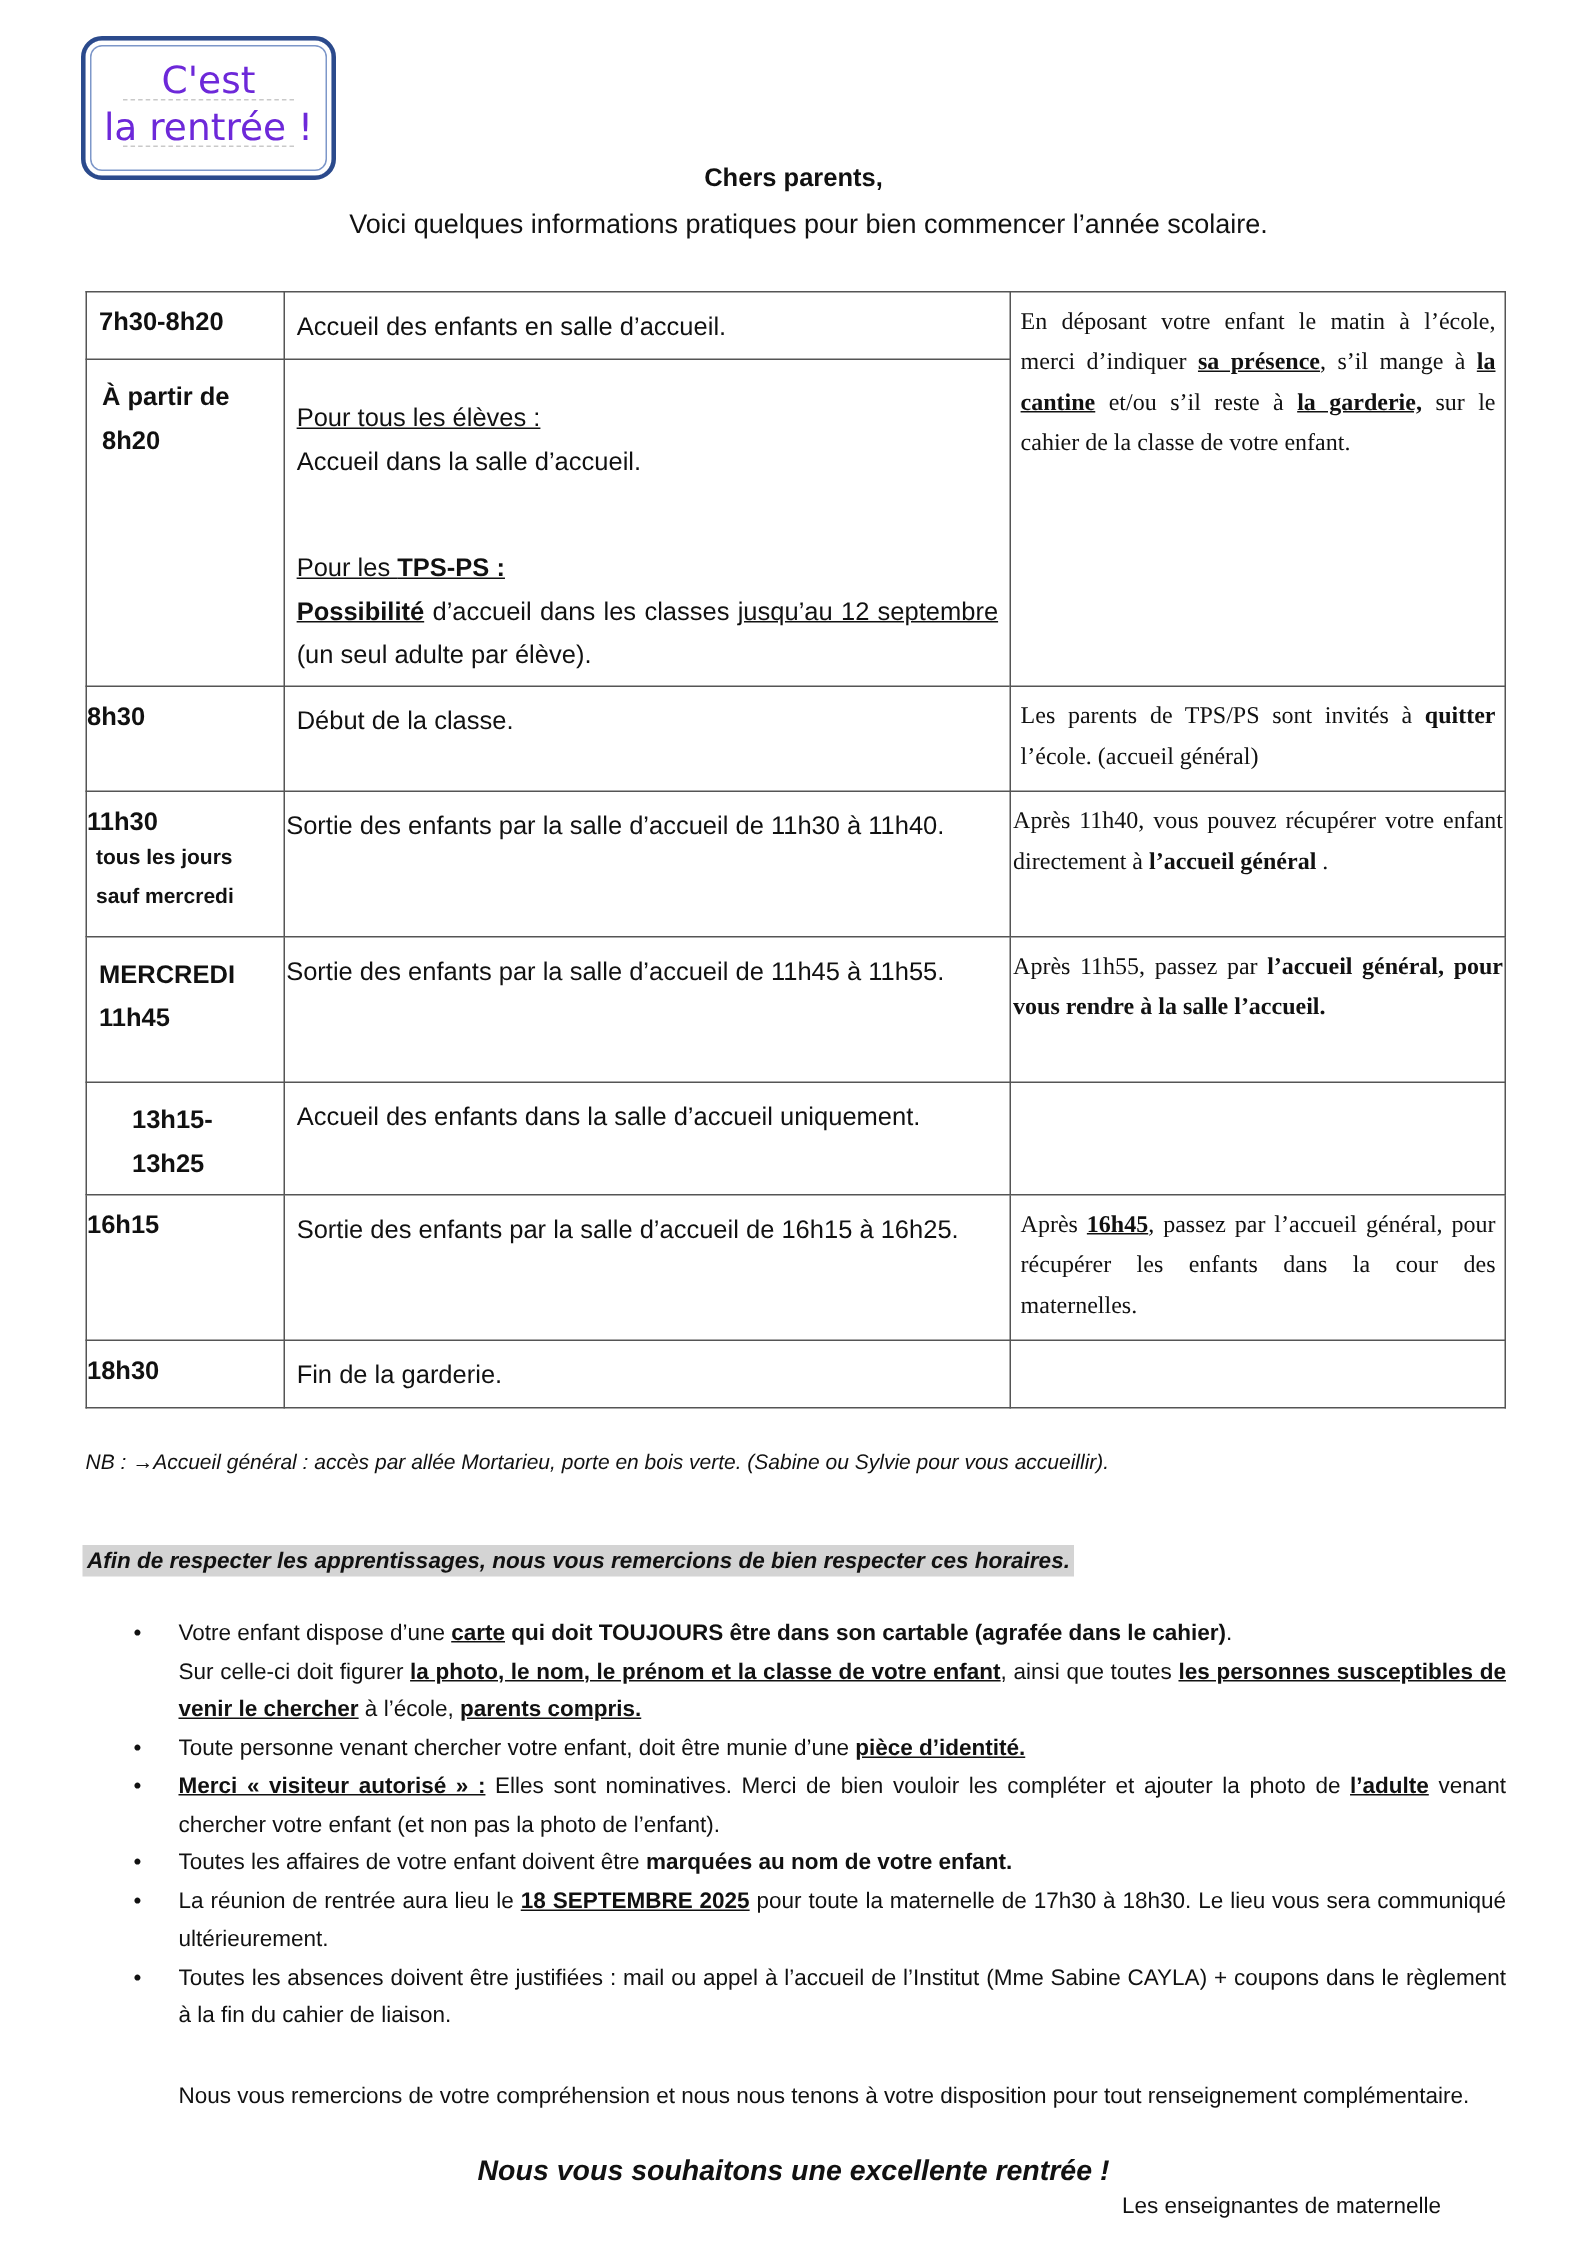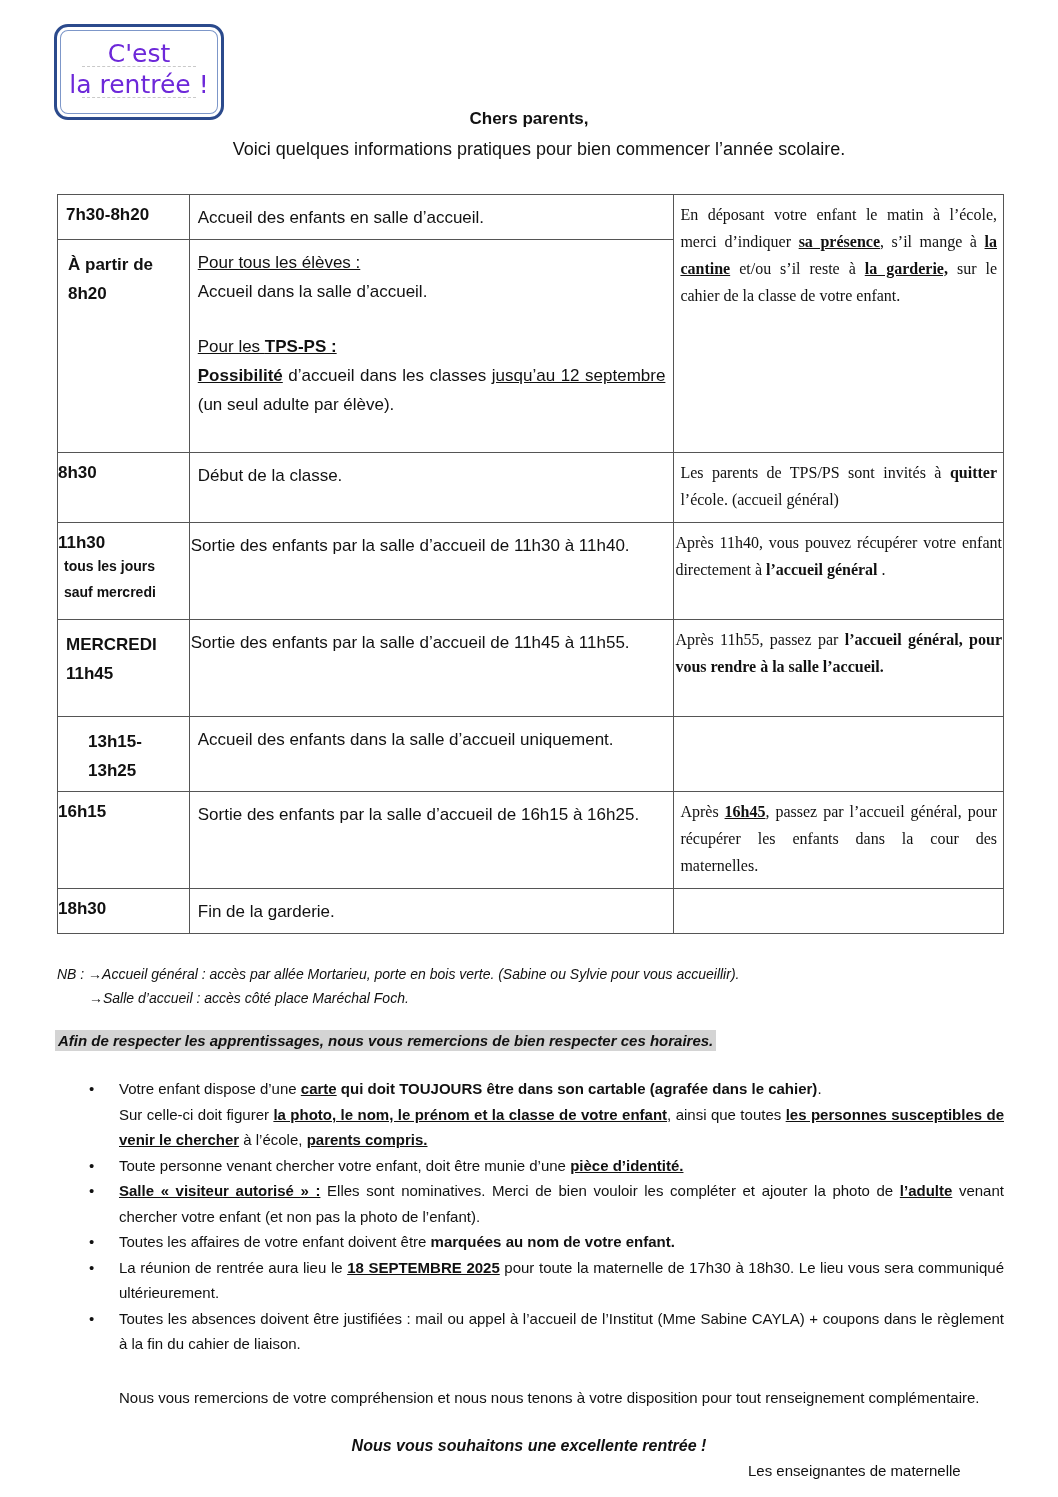--- a/index.html
+++ b/index.html
@@ -21,39 +21,39 @@
   
   table.schedule { position: absolute; left: 57px; top: 194px; width: 947px; border-collapse: collapse;
                    font-size: 17px; }
   table.schedule td { border: 1.5px solid #555; vertical-align: top; padding: 0; }
   td.time { width: 123px; text-align: left; font-weight: bold; padding-top: 10px !important; }
   td.desc { width: 489px; }
   td.note { width: 332px; font-size: 16px; }
   .cell-in { padding: 8px 8px 6px 8px; line-height: 29px; text-align: justify; }
   .note .cell-in { line-height: 27px; padding: 6px 6px; font-family: Liberation Serif, serif; }
   .small { font-size: 14px; line-height: 26px; }
-  .u { text-decoration: underline; }
+  .u { text-decoration: underline; margin-top: 16px; }
   .b { font-weight: bold; }
   .bu { font-weight: bold; text-decoration: underline; }
 
   
   .nb { position: absolute; left: 57px; top: 962px; font-size: 14px; font-style: italic; line-height: 24px; }
   .nb .l2 { padding-left: 32px; }
   .respect { position: absolute; left: 55px; top: 1030px; font-size: 15px; font-style: italic; font-weight: bold;
              background: #d4d4d4; padding: 2px 3px; }
 
   
   ul.rules { position: absolute; left: 57px; top: 1076px; width: 947px; margin: 0; padding: 0; list-style: none;
              font-size: 15px; line-height: 25.5px; }
   ul.rules li { position: relative; padding-left: 62px; text-align: justify; }
   ul.rules li::before { content: "\2022"; position: absolute; left: 32px; top: 0; font-size: 15px; }
 
   .closing { position: absolute; left: 57px; top: 1385px; width: 947px; font-size: 15px; line-height: 25px; text-align: justify; }
   .closing .indent { padding-left: 62px; }
-  .wish { position: absolute; left: 0; width: 1058px; top: 1437px; text-align: center; font-size: 16px;
+  .wish { position: absolute; left: 0; width: 1058px; top: 1437px; text-align: center; font-size: 19px;
           font-weight: bold; font-style: italic; }
   .sign { position: absolute; left: 748px; top: 1462px; font-size: 15px; }
 </style>
 </head>
 <body>
 
 <div class="logo">
   <div class="logo-frame"></div>
   <div class="logo-line" style="top:42px"></div>
   <div class="logo-line" style="top:73px"></div>
@@ -150,32 +150,31 @@
     <td class="desc">
           <div class="cell-in">Fin de la garderie.</div>
         </td>
     <td class="note"></td>
   </tr>
 </tbody>
   </table>
 
 <div class="nb">
   <div>NB : →Accueil général : accès par allée Mortarieu, porte en bois verte. (Sabine ou Sylvie pour vous accueillir).</div>
-  <div class="l2">→Salle d’accueil : accès côté place Maréchal Foch.</div>
 </div>
 
 <div class="respect">Afin de respecter les apprentissages, nous vous remercions de bien respecter ces horaires.</div>
 
 <ul class="rules">
   <li>
     <span>Votre enfant dispose d’une </span><span class="bu">carte</span><span class="b"> qui doit TOUJOURS être dans son cartable (agrafée dans le cahier)</span><span>.</span><br>
     <span>Sur celle-ci doit figurer </span><span class="bu">la photo, le nom, le prénom et la classe de votre enfant</span><span>, ainsi que toutes </span><span class="bu">les personnes susceptibles de venir le chercher</span><span> à l’école, </span><span class="bu">parents compris.</span>
   </li>
   <li><span>Toute personne venant chercher votre enfant, doit être munie d’une </span><span class="bu">pièce d’identité.</span></li>
-  <li><span class="bu">Salle « visiteur autorisé » :</span><span> Elles sont nominatives. Merci de bien vouloir les compléter et ajouter la photo de </span><span class="bu">l’adulte</span><span> venant chercher votre enfant (et non pas la photo de l’enfant).</span></li>
+  <li><span class="bu">Merci « visiteur autorisé » :</span><span> Elles sont nominatives. Merci de bien vouloir les compléter et ajouter la photo de </span><span class="bu">l’adulte</span><span> venant chercher votre enfant (et non pas la photo de l’enfant).</span></li>
   <li><span>Toutes les affaires de votre enfant doivent être </span><span class="b">marquées au nom de votre enfant.</span></li>
   <li><span>La réunion de rentrée aura lieu le </span><span class="bu">18 SEPTEMBRE 2025</span><span> pour toute la maternelle de 17h30 à 18h30. Le lieu vous sera communiqué ultérieurement.</span></li>
   <li><span>Toutes les absences doivent être justifiées : mail ou appel à l’accueil de l’Institut (Mme Sabine CAYLA) + coupons dans le règlement à la fin du cahier de liaison.</span></li>
 </ul>
 
 <div class="closing">
   <span class="indent"></span><span>Nous vous remercions de votre compréhension et nous nous tenons à votre disposition pour tout renseignement complémentaire.</span>
 </div>
 <div class="wish">Nous vous souhaitons une excellente rentrée !</div>
 <div class="sign">Les enseignantes de maternelle</div>

